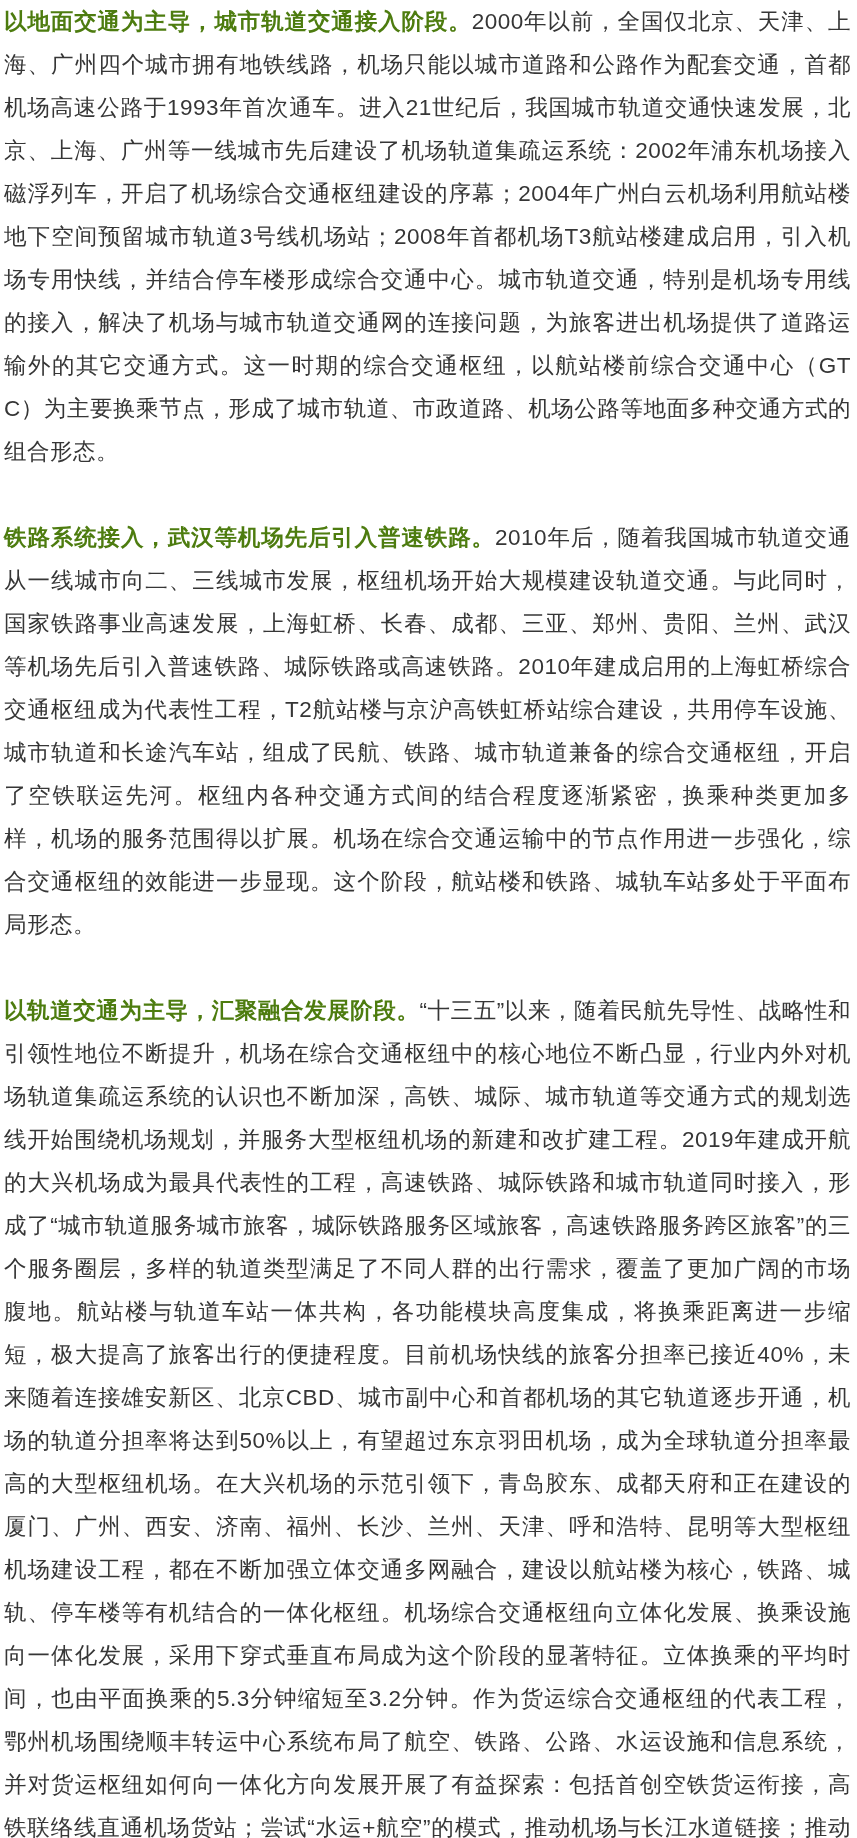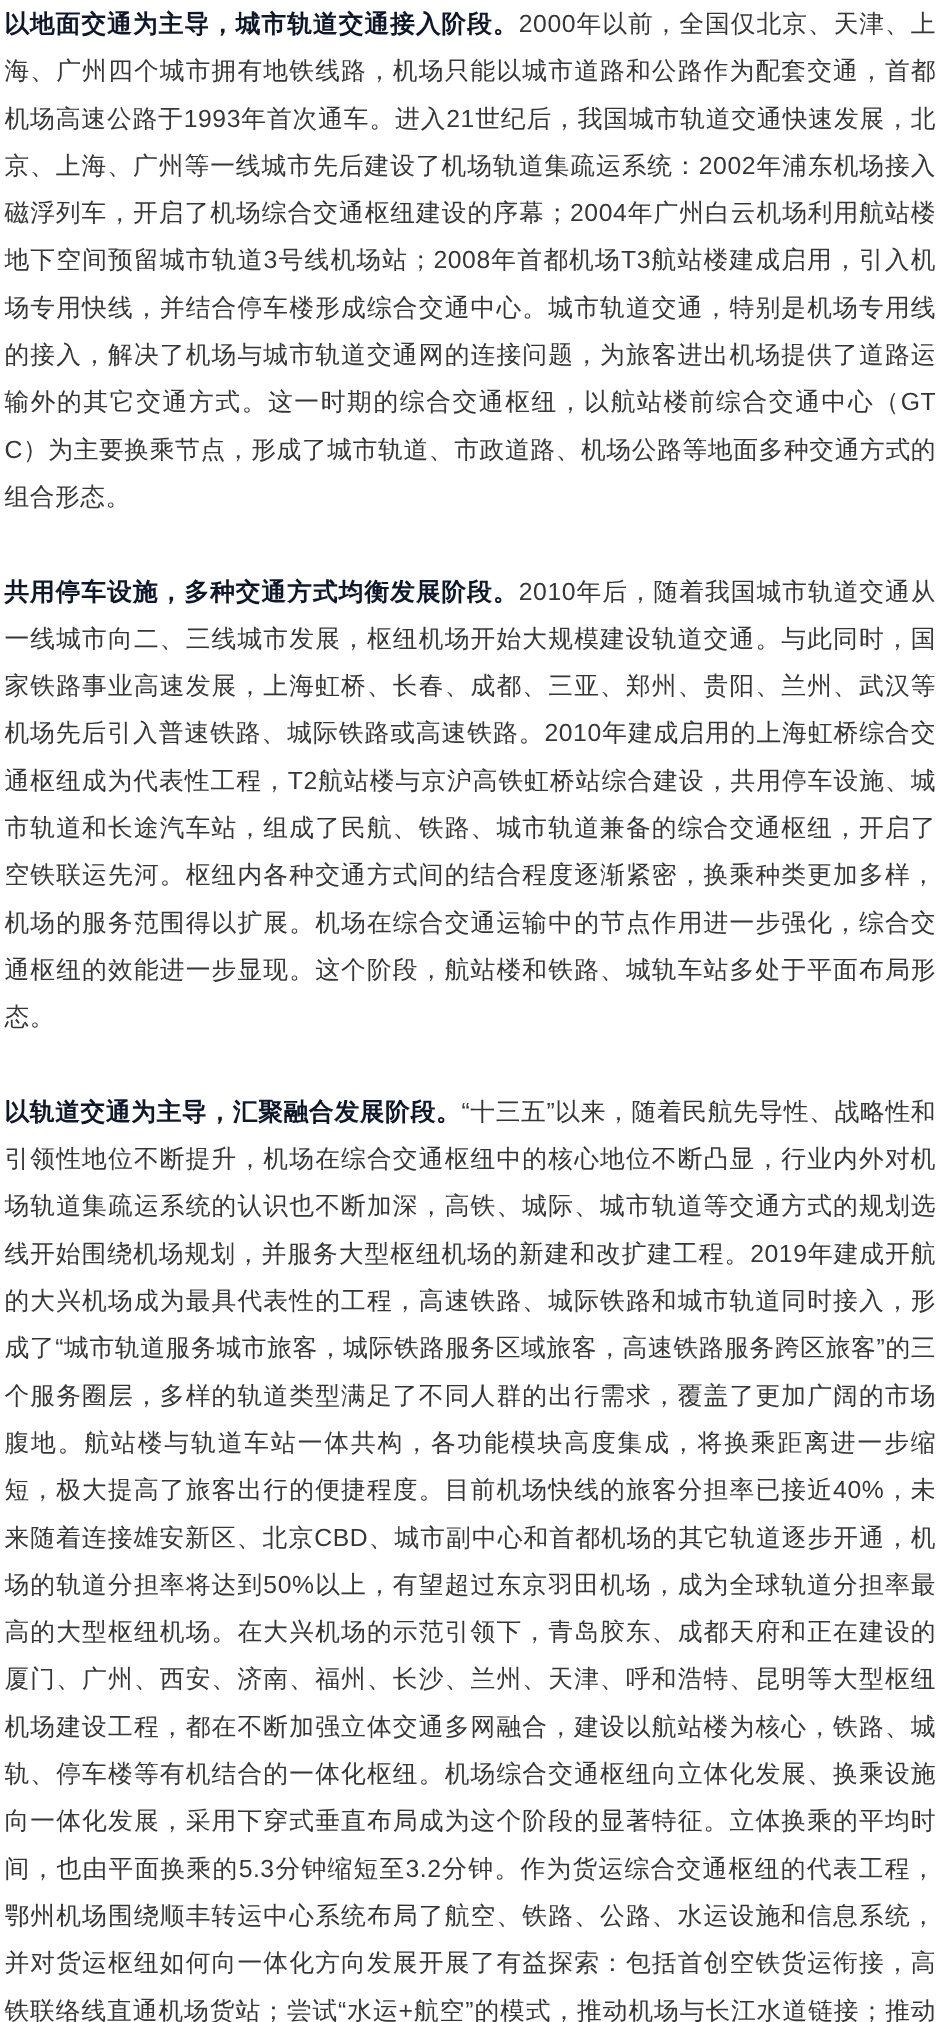--- a/index.html
+++ b/index.html
@@ -27,27 +27,27 @@
     text-align: justify;
     text-justify: inter-character;
     letter-spacing: 0.5px;
     word-break: break-all;
   }
   .para:last-child {
     margin-bottom: 0;
   }
   .para-heading {
     font-weight: bold;
-    color: #0f172a;
+    color: #4d7c0f;
   }
 </style>
 </head>
 <body>
 
 <div class="page">
 
   <p class="para"><span class="para-heading">以地面交通为主导，城市轨道交通接入阶段。</span><span>2000年以前，全国仅北京、天津、上海、广州四个城市拥有地铁线路，机场只能以城市道路和公路作为配套交通，首都机场高速公路于1993年首次通车。进入21世纪后，我国城市轨道交通快速发展，北京、上海、广州等一线城市先后建设了机场轨道集疏运系统：2002年浦东机场接入磁浮列车，开启了机场综合交通枢纽建设的序幕；2004年广州白云机场利用航站楼地下空间预留城市轨道3号线机场站；2008年首都机场T3航站楼建成启用，引入机场专用快线，并结合停车楼形成综合交通中心。城市轨道交通，特别是机场专用线的接入，解决了机场与城市轨道交通网的连接问题，为旅客进出机场提供了道路运输外的其它交通方式。这一时期的综合交通枢纽，以航站楼前综合交通中心（GTC）为主要换乘节点，形成了城市轨道、市政道路、机场公路等地面多种交通方式的组合形态。</span></p>
 
-  <p class="para"><span class="para-heading">共用停车设施，多种交通方式均衡发展阶段。</span><span>2010年后，随着我国城市轨道交通从一线城市向二、三线城市发展，枢纽机场开始大规模建设轨道交通。与此同时，国家铁路事业高速发展，上海虹桥、长春、成都、三亚、郑州、贵阳、兰州、武汉等机场先后引入普速铁路、城际铁路或高速铁路。2010年建成启用的上海虹桥综合交通枢纽成为代表性工程，T2航站楼与京沪高铁虹桥站综合建设，共用停车设施、城市轨道和长途汽车站，组成了民航、铁路、城市轨道兼备的综合交通枢纽，开启了空铁联运先河。枢纽内各种交通方式间的结合程度逐渐紧密，换乘种类更加多样，机场的服务范围得以扩展。机场在综合交通运输中的节点作用进一步强化，综合交通枢纽的效能进一步显现。这个阶段，航站楼和铁路、城轨车站多处于平面布局形态。</span></p>
+  <p class="para"><span class="para-heading">铁路系统接入，武汉等机场先后引入普速铁路。</span><span>2010年后，随着我国城市轨道交通从一线城市向二、三线城市发展，枢纽机场开始大规模建设轨道交通。与此同时，国家铁路事业高速发展，上海虹桥、长春、成都、三亚、郑州、贵阳、兰州、武汉等机场先后引入普速铁路、城际铁路或高速铁路。2010年建成启用的上海虹桥综合交通枢纽成为代表性工程，T2航站楼与京沪高铁虹桥站综合建设，共用停车设施、城市轨道和长途汽车站，组成了民航、铁路、城市轨道兼备的综合交通枢纽，开启了空铁联运先河。枢纽内各种交通方式间的结合程度逐渐紧密，换乘种类更加多样，机场的服务范围得以扩展。机场在综合交通运输中的节点作用进一步强化，综合交通枢纽的效能进一步显现。这个阶段，航站楼和铁路、城轨车站多处于平面布局形态。</span></p>
 
   <p class="para"><span class="para-heading">以轨道交通为主导，汇聚融合发展阶段。</span><span>“十三五”以来，随着民航先导性、战略性和引领性地位不断提升，机场在综合交通枢纽中的核心地位不断凸显，行业内外对机场轨道集疏运系统的认识也不断加深，高铁、城际、城市轨道等交通方式的规划选线开始围绕机场规划，并服务大型枢纽机场的新建和改扩建工程。2019年建成开航的大兴机场成为最具代表性的工程，高速铁路、城际铁路和城市轨道同时接入，形成了“城市轨道服务城市旅客，城际铁路服务区域旅客，高速铁路服务跨区旅客”的三个服务圈层，多样的轨道类型满足了不同人群的出行需求，覆盖了更加广阔的市场腹地。航站楼与轨道车站一体共构，各功能模块高度集成，将换乘距离进一步缩短，极大提高了旅客出行的便捷程度。目前机场快线的旅客分担率已接近40%，未来随着连接雄安新区、北京CBD、城市副中心和首都机场的其它轨道逐步开通，机场的轨道分担率将达到50%以上，有望超过东京羽田机场，成为全球轨道分担率最高的大型枢纽机场。在大兴机场的示范引领下，青岛胶东、成都天府和正在建设的厦门、广州、西安、济南、福州、长沙、兰州、天津、呼和浩特、昆明等大型枢纽机场建设工程，都在不断加强立体交通多网融合，建设以航站楼为核心，铁路、城轨、停车楼等有机结合的一体化枢纽。机场综合交通枢纽向立体化发展、换乘设施向一体化发展，采用下穿式垂直布局成为这个阶段的显著特征。立体换乘的平均时间，也由平面换乘的5.3分钟缩短至3.2分钟。作为货运综合交通枢纽的代表工程，鄂州机场围绕顺丰转运中心系统布局了航空、铁路、公路、水运设施和信息系统，并对货运枢纽如何向一体化方向发展开展了有益探索：包括首创空铁货运衔接，高铁联络线直通机场货站；尝试“水运+航空”的模式，推动机场与长江水道链接；推动货运标箱、操作流程等标准统一；试点通过无人驾驶设备推广少人机坪和无人机坪作业；推动物流运行主体间数据互联与对接，形成“天网+地网+信息网”三网合一的综合性智慧平台等。</span></p>
 
 </div>
 
 </body></html>

